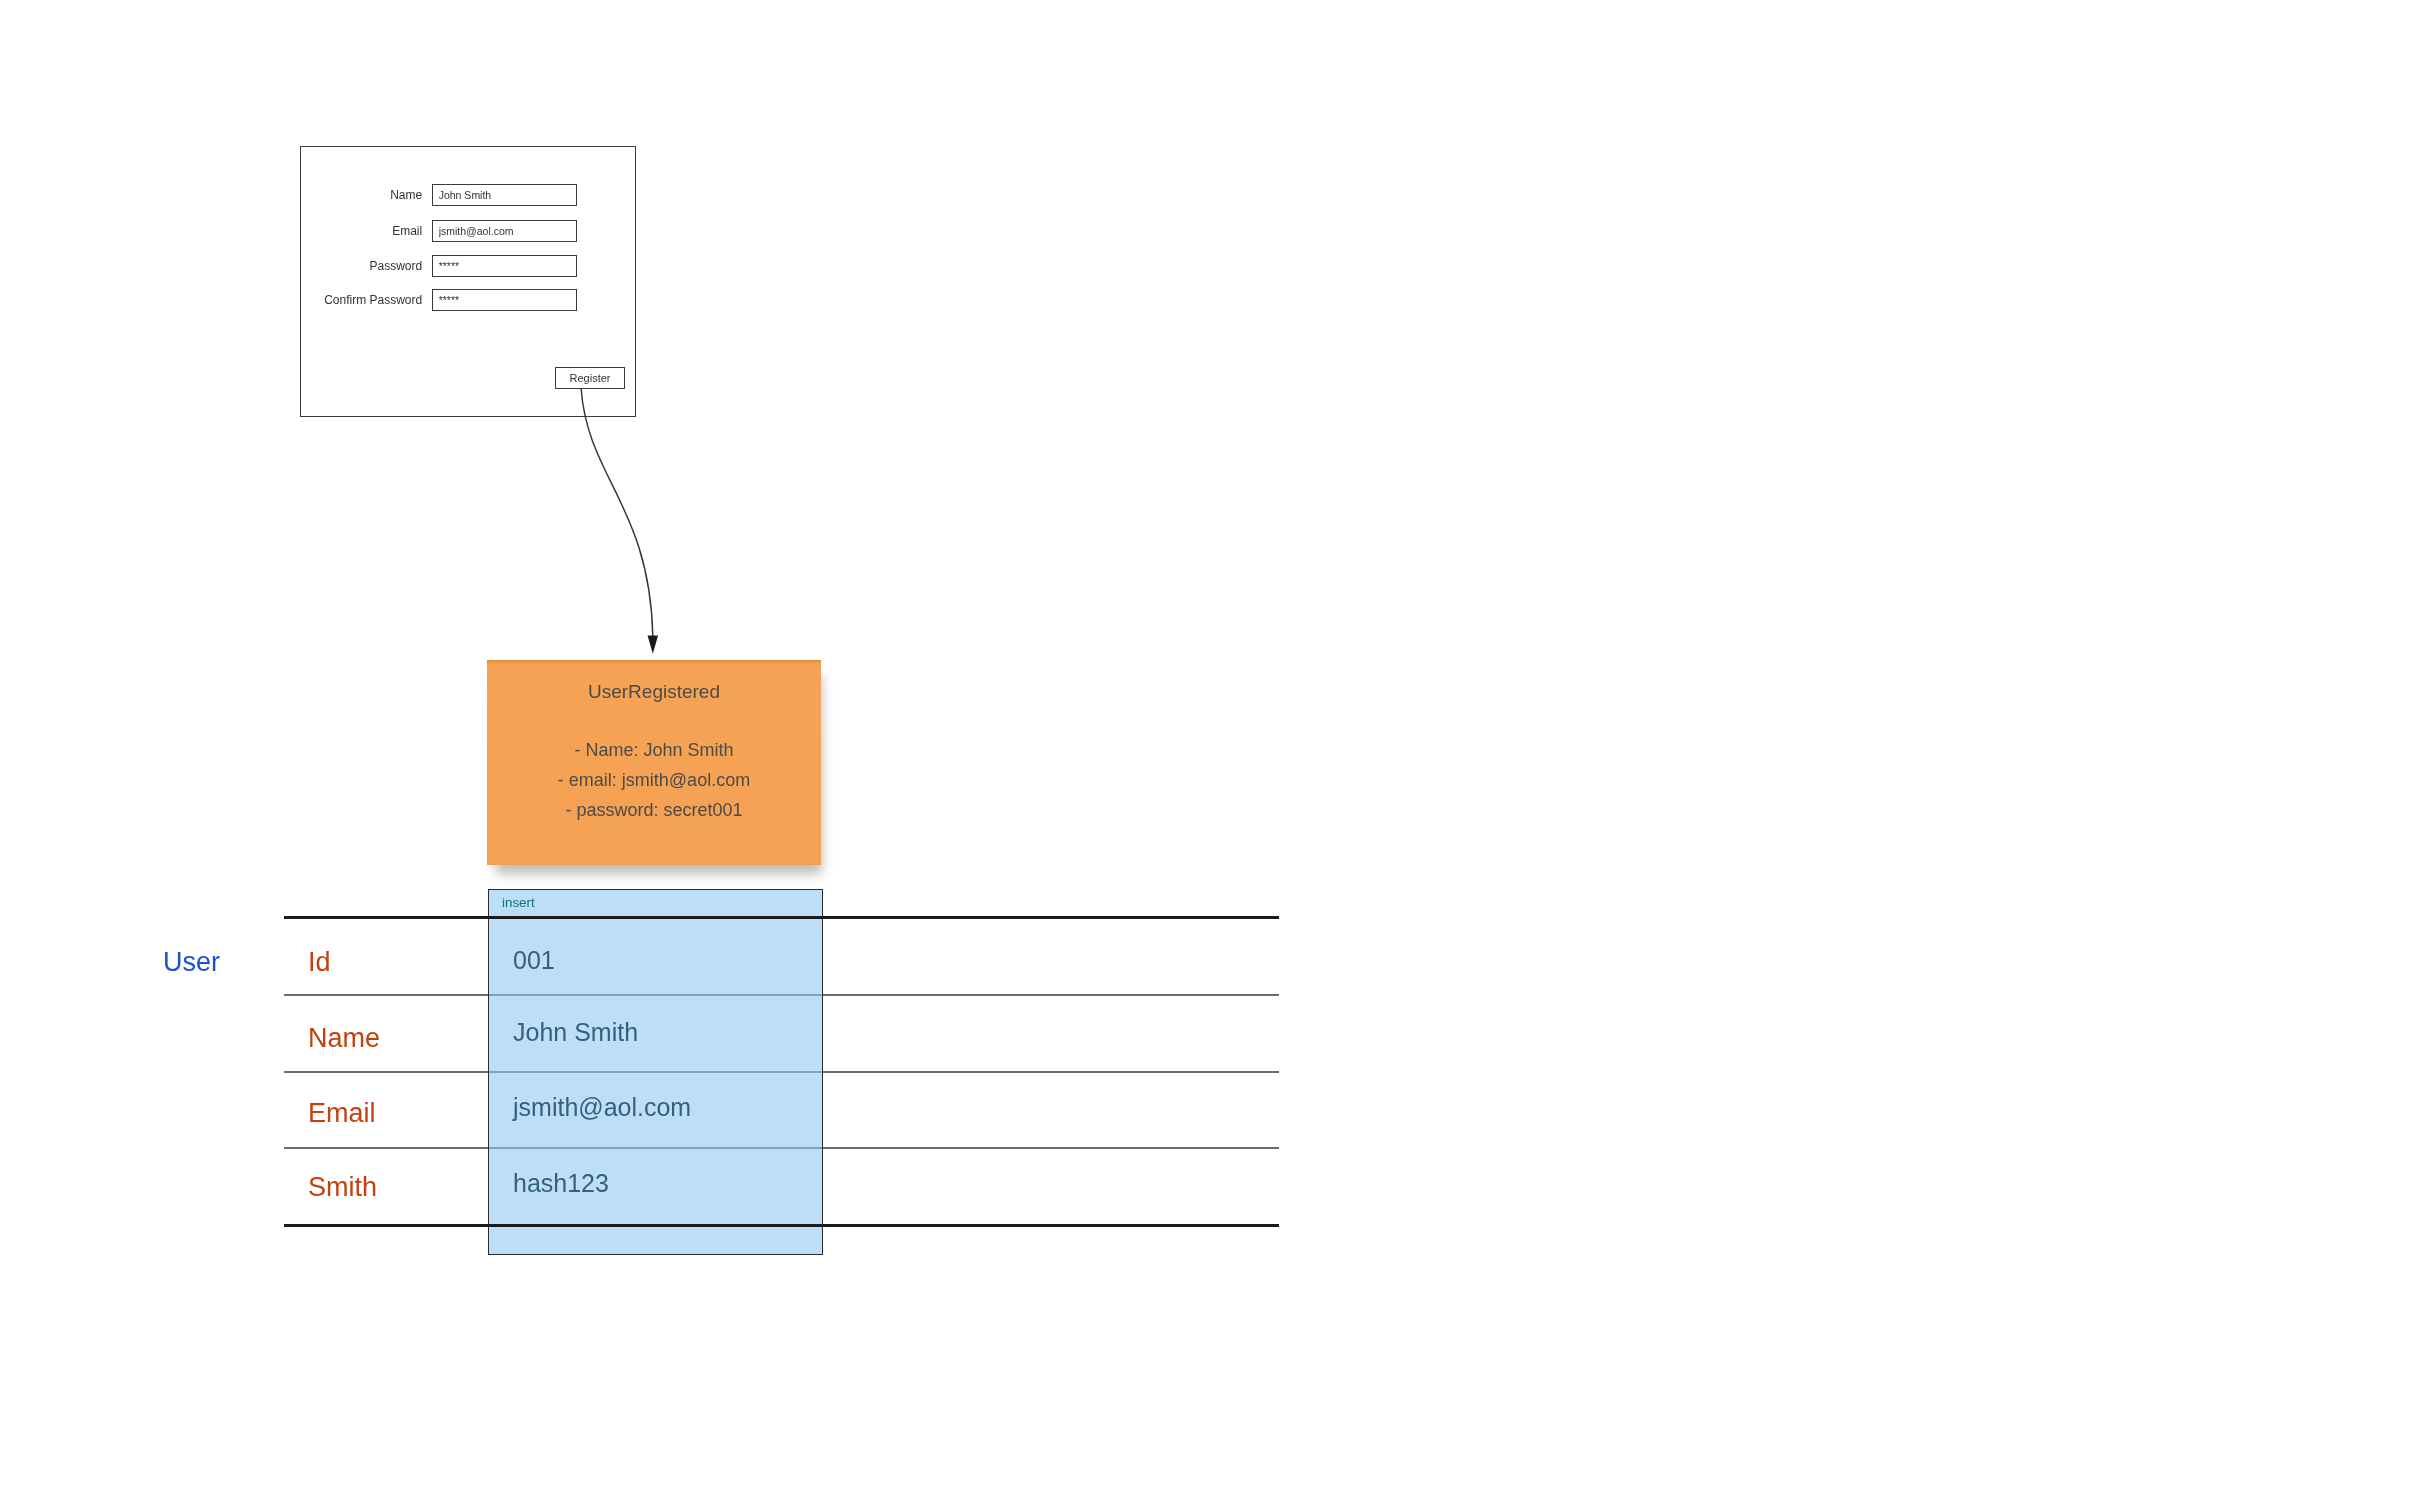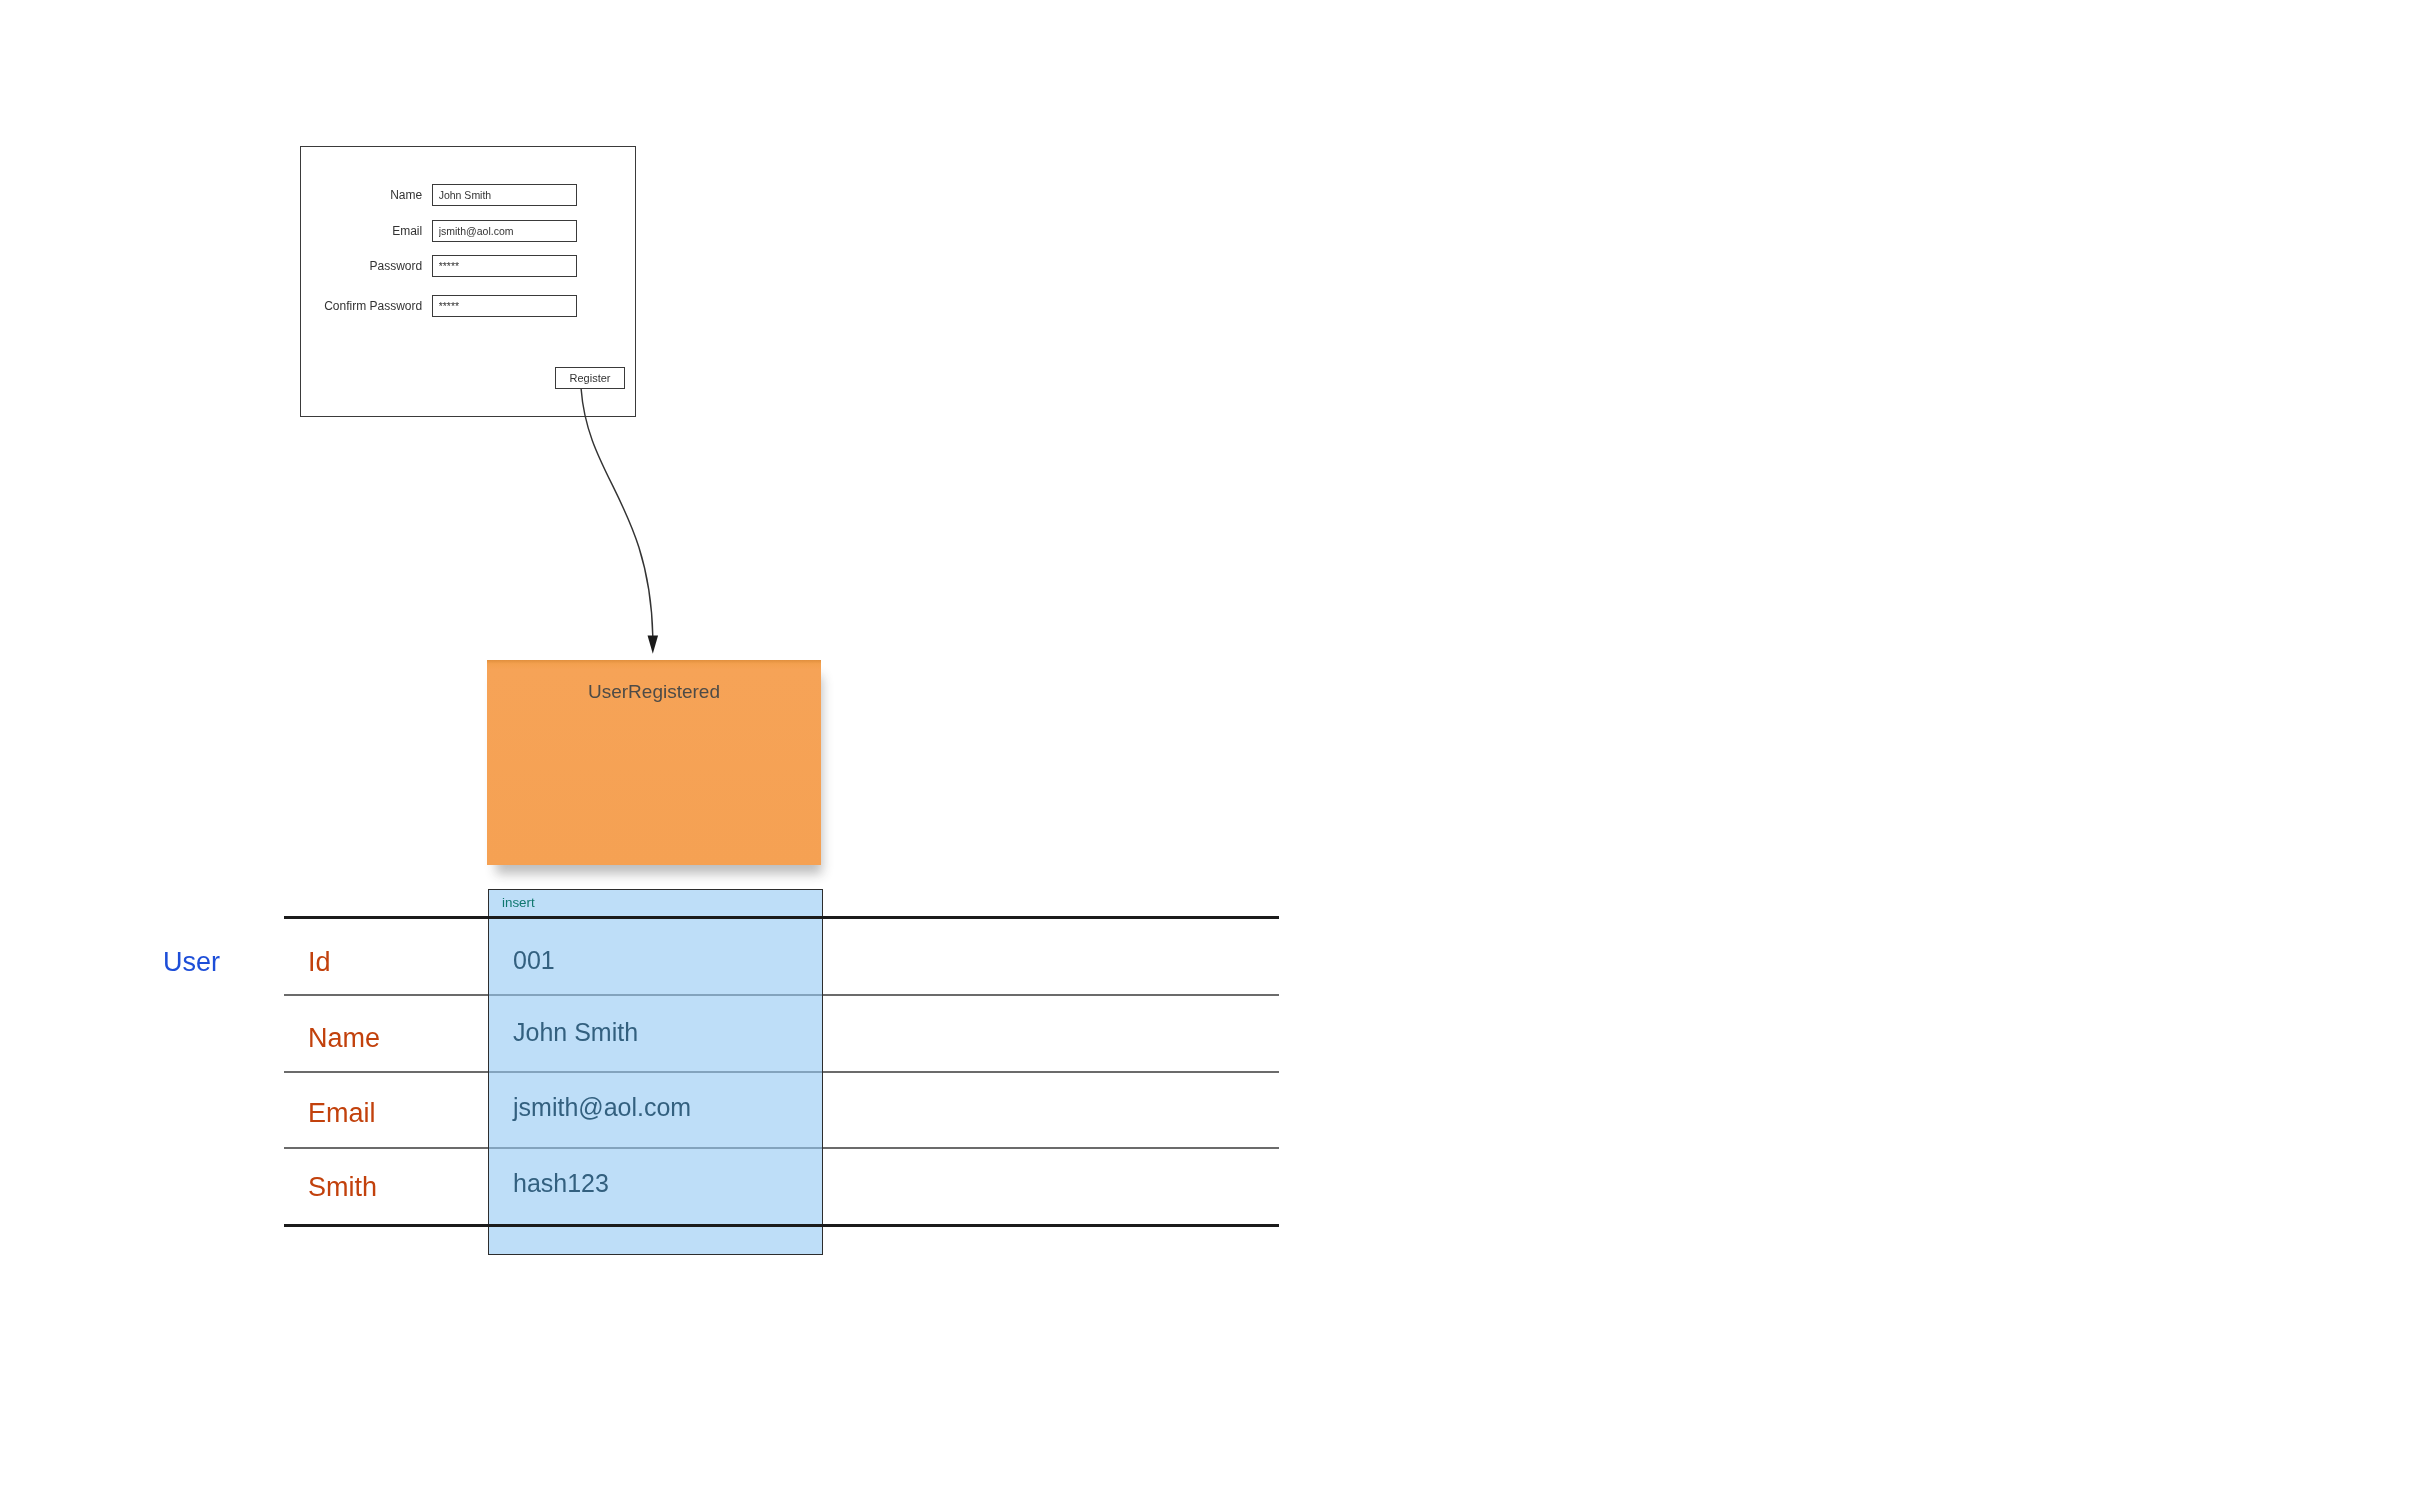--- a/index.html
+++ b/index.html
@@ -154,35 +154,40 @@
     <div class="form-row" style="top: 73px;">
       <div class="f-label">Email</div>
       <input type="text" value="jsmith@aol.com" style="">
     </div>
 
     <div class="form-row" style="top: 108px;">
       <div class="f-label">Password</div>
       <input type="text" value="*****" style="">
     </div>
 
-    <div class="form-row" style="top: 148px; text-decoration: underline;">
+    <div class="form-row" style="top: 142px; text-decoration: underline;">
       <div class="f-label">Confirm Password</div>
       <input type="text" value="*****" style="">
     </div>
 
     <button class="register-btn">Register</button>
   </div>
 
   <svg class="arrow-layer" viewBox="0 0 2531 1580" xmlns="http://www.w3.org/2000/svg">
     <path d="M 608 407 C 615 500, 680 530, 683 666" fill="none" stroke="#333333" stroke-width="1.5"></path>
     <polygon points="677.5,665 688.5,665 683,684" fill="#1a1a1a"></polygon>
   </svg>
 
   <div class="event-note">
     <div class="note-title">UserRegistered</div>
+    <div class="note-body">
+      <div>- Name: John Smith</div>
+      <div>- email: jsmith@aol.com</div>
+      <div>- password: secret001</div>
+    </div>
   </div>
 
   <div class="thin-line" style="top: 994px;"></div>
   <div class="thin-line" style="top: 1071px;"></div>
   <div class="thin-line" style="top: 1147px;"></div>
 
   <div class="insert-col"></div>
 
   <div class="thick-line" style="top: 916px;"></div>
   <div class="thick-line" style="top: 1224px;"></div>

